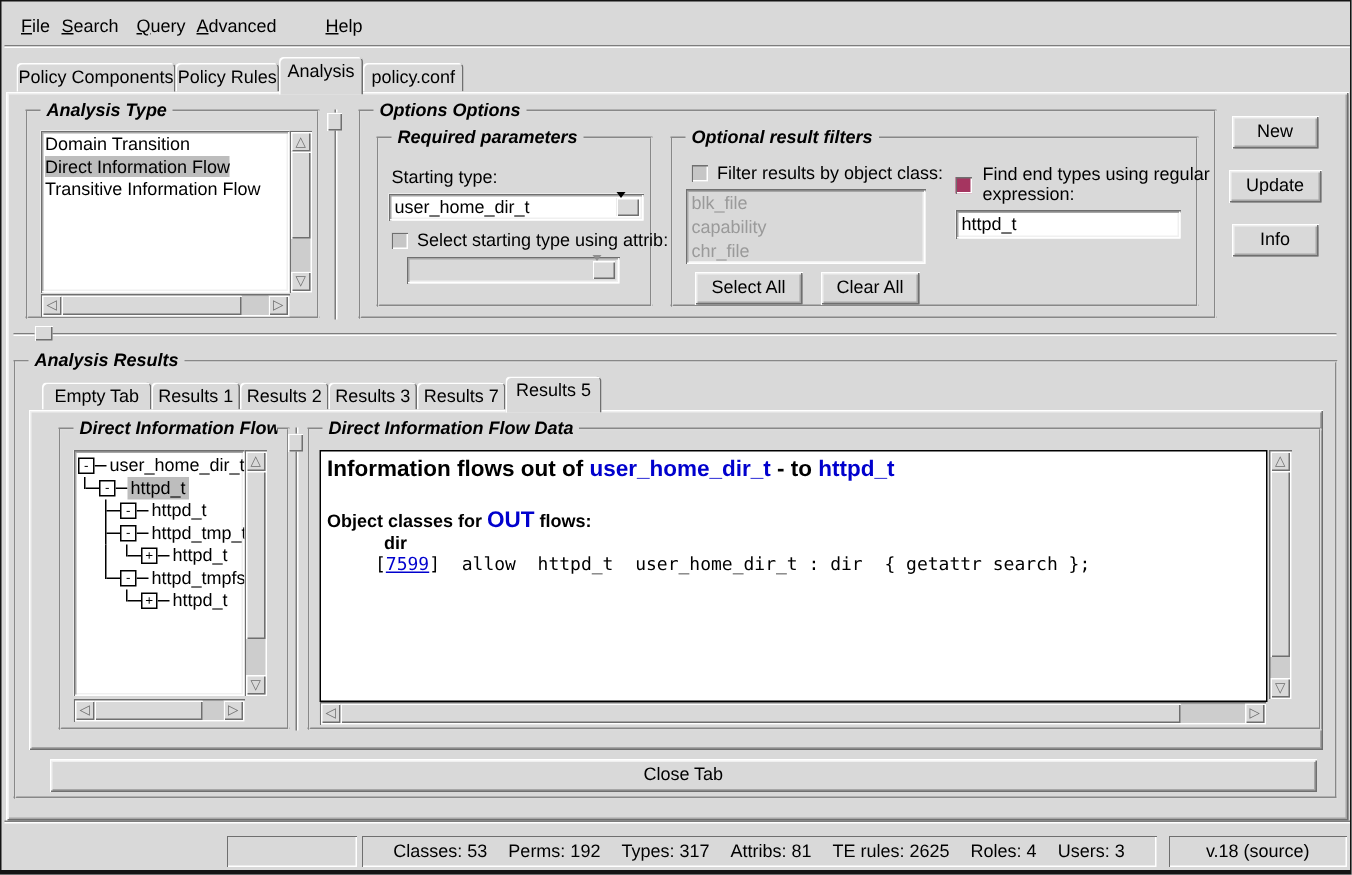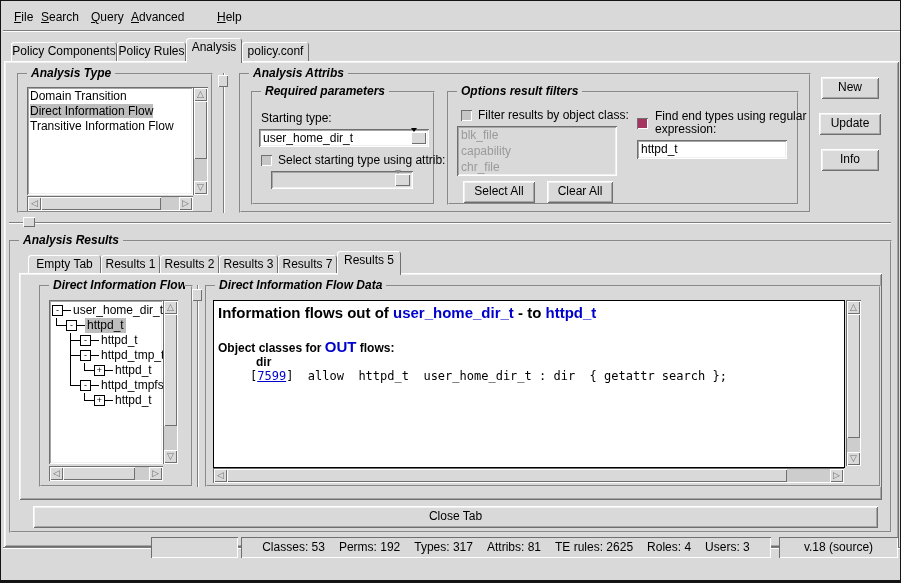--- a/index.html
+++ b/index.html
@@ -133,39 +133,39 @@
         <div class="arr r1" style="left:1px;top:1px;">◁</div>
         <div class="thumb r1" style="left:14px;top:1px;width:120px;height:13px;"></div>
         <div class="arr r1" style="right:1px;top:1px;">▷</div>
       </div>
     </div>
 
     <div class="abs vline" style="left:219px;top:12px;height:140px;"></div>
     <div class="abs sash r1" style="left:214px;top:14px;width:10px;height:12px;"></div>
 
     <div class="lf" style="left:235px;top:12px;width:572px;height:140px;">
-      <span class="lfc">Analysis Attribs</span>
+      <span class="lfc">Options Options</span>
 
       <div class="lf" style="left:10px;top:16px;width:184px;height:114px;">
         <span class="lfc">Required parameters</span>
         <div class="abs" style="left:8px;top:18px;">Starting type:</div>
         <div class="combo s2" style="left:6px;top:36px;width:170px;height:18px;">
           <span class="ctext">user_home_dir_t</span>
           <span class="cbtn r1"><span class="carrow"></span><span class="cbar"></span></span>
         </div>
         <div class="cbi s1" style="left:8px;top:62px;"></div>
         <div class="abs" style="left:25px;top:60px;white-space:nowrap;">Select starting type using attrib:</div>
         <div class="combo disabled s2" style="left:18px;top:78px;width:142px;height:18px;">
           <span class="ctext"></span>
           <span class="cbtn r1"><span class="carrow"></span><span class="cbar"></span></span>
         </div>
       </div>
 
       <div class="lf" style="left:206px;top:16px;width:352px;height:114px;">
-        <span class="lfc">Options result filters</span>
+        <span class="lfc">Optional result filters</span>
         <div class="cbi s1" style="left:12px;top:17px;"></div>
         <div class="abs" style="left:29px;top:15px;white-space:nowrap;">Filter results by object class:</div>
         <div class="abs s2" style="left:8px;top:33px;width:160px;height:50px;background:#d9d9d9;overflow:hidden;">
           <div style="padding-top:1px;">
             <div class="dli">blk_file</div>
             <div class="dli">capability</div>
             <div class="dli">chr_file</div>
           </div>
         </div>
         <div class="btn r2" style="left:14px;top:88px;width:72px;height:22px;">
@@ -310,21 +310,21 @@
         </div>
       </div>
 
       <div class="btn r2" style="left:22px;top:264px;width:845px;height:22px;">
           <span>Close Tab</span>
         </div>
     </div>
   </div>
 
   <div class="abs hline" style="left:2px;top:546px;width:897px;"></div>
-  <div class="abs" style="left:0;top:528px;width:901px;height:32px;">
+  <div class="abs" style="left:0;top:548px;width:901px;height:32px;">
     <div class="statbox s1" style="left:150px;top:8px;width:87px;height:21px;"></div>
     <div class="statbox s1 stats" style="left:240px;top:8px;width:530px;height:21px;">
       <span>Classes: 53</span><span>Perms: 192</span><span>Types: 317</span><span>Attribs: 81</span><span>TE rules: 2625</span><span>Roles: 4</span><span>Users: 3</span>
     </div>
     <div class="statbox s1" style="left:778px;top:8px;width:119px;height:21px;">v.18 (source)</div>
   </div>
 
 </div>
 
 </body></html>

